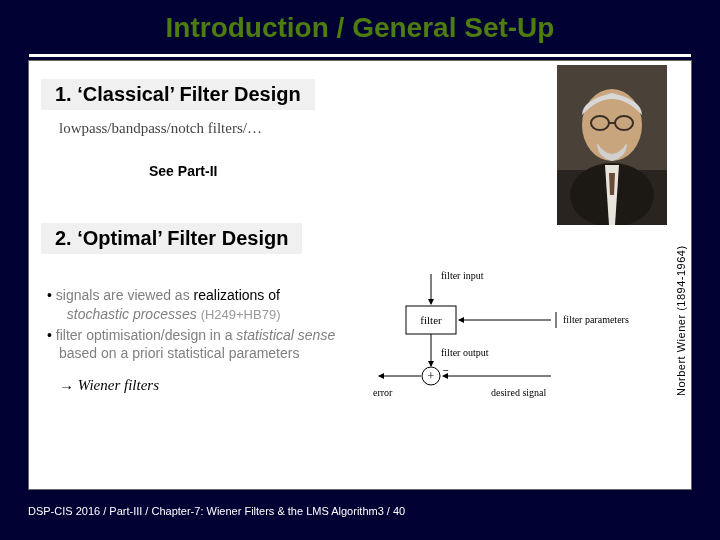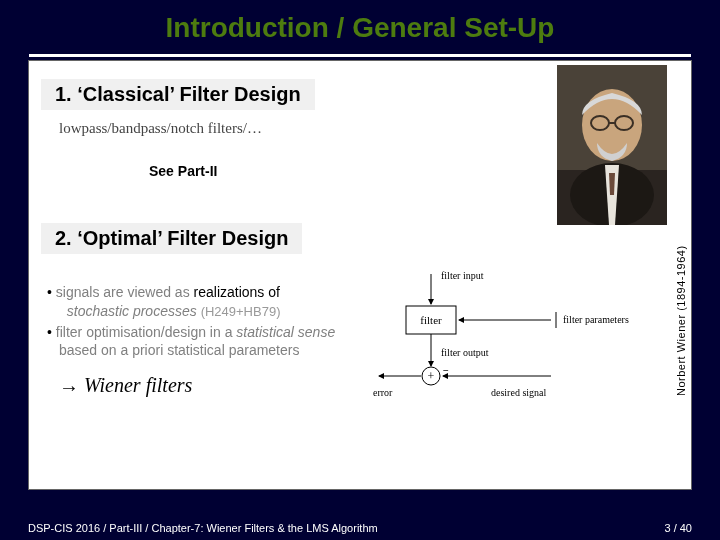--- a/index.html
+++ b/index.html
@@ -75,21 +75,21 @@
     margin-bottom: 2px;
     text-indent: -12px;
     padding-left: 12px;
   }
   .optimal-text .italic { font-style: italic; }
   .optimal-text .grey { color: #808080; }
   .tiny { font-size: 13px; color: #999; }
   .arrow-line {
     font-family: "Times New Roman", Times, serif;
     font-style: italic;
-    font-size: 20px;
+    font-size: 15px;
     margin: 14px 0 0 18px;
   }
   .diagram {
     width: 300px;
     height: 150px;
     margin-left: 10px;
     margin-top: 4px;
   }
   .portrait {
     position: absolute;
@@ -106,25 +106,24 @@
     height: 180px;
     font-size: 11px;
     color: #000;
     writing-mode: vertical-rl;
     transform: rotate(180deg);
     text-align: center;
     letter-spacing: 0.5px;
   }
   .footer {
     position: absolute;
-    bottom: 6px;
+    bottom: 23px;
     left: 28px;
     right: 28px;
     display: flex;
-    justify-content: space-between;
     color: #ffffff;
     font-size: 11px;
   }
 </style>
 </head>
 <body>
 
 <div class="title-bar">
   <h1>Introduction / General Set-Up</h1>
 </div>

